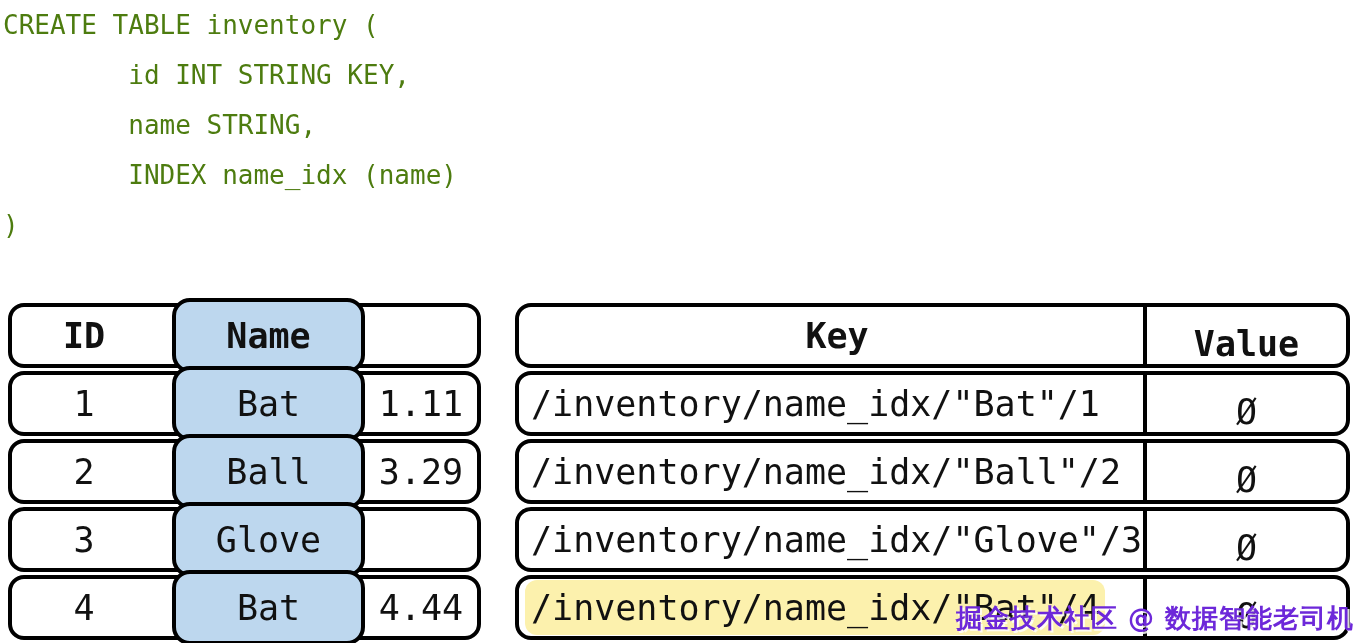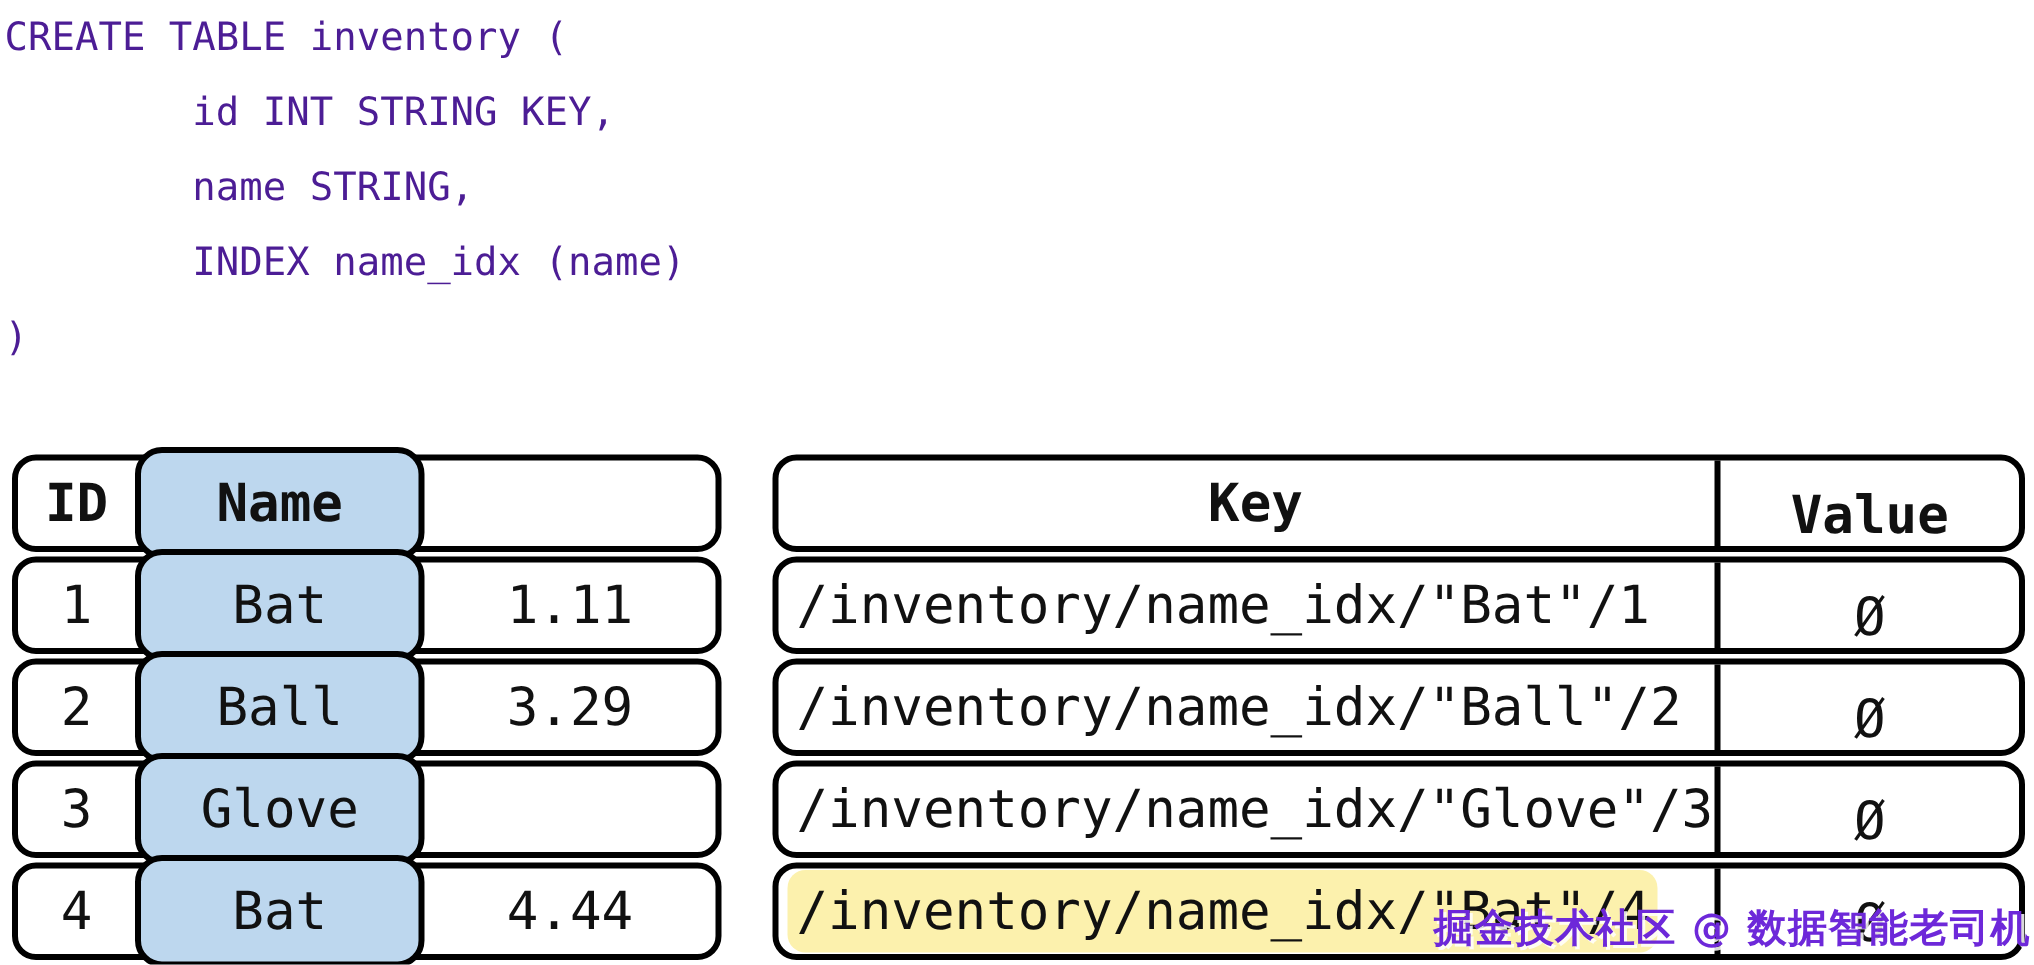--- a/index.html
+++ b/index.html
@@ -12,21 +12,21 @@
     color:#111;
   }
 
   
   .code {
     position:absolute;
     left:3px; top:0;
     font-size:26px;
     line-height:50px;
     font-weight:500;
-    color:#4c1d95;
+    color:#4d7c0f;
   }
   .code div { white-space:pre; }
 
   
   .tbl {
     position:absolute;
     top:303px;
     display:flex;
     flex-direction:column;
     gap:3px;
@@ -39,22 +39,22 @@
     background:#fff;
     border:4px solid #000;
     border-radius:16px;
     display:flex;
     align-items:center;
     font-size:35px;
   }
   .hdr { font-weight:bold; }
 
   
-  .cell-id { width:78px; text-align:center; }
-  .cell-name { width:193px; height:100%; position:relative; }
+  .cell-id { width:96px; text-align:center;margin-left:24px; }
+  .cell-name { width:193px; height:100%; position:relative;margin-left:40px; }
   .pill {
     position:absolute;
     left:0; right:0; top:-9px; bottom:-9px;
     background:#bdd7ee;
     border:4px solid #000;
     border-radius:18px;
     display:flex;
     align-items:center;
     justify-content:center;
     z-index:2;

